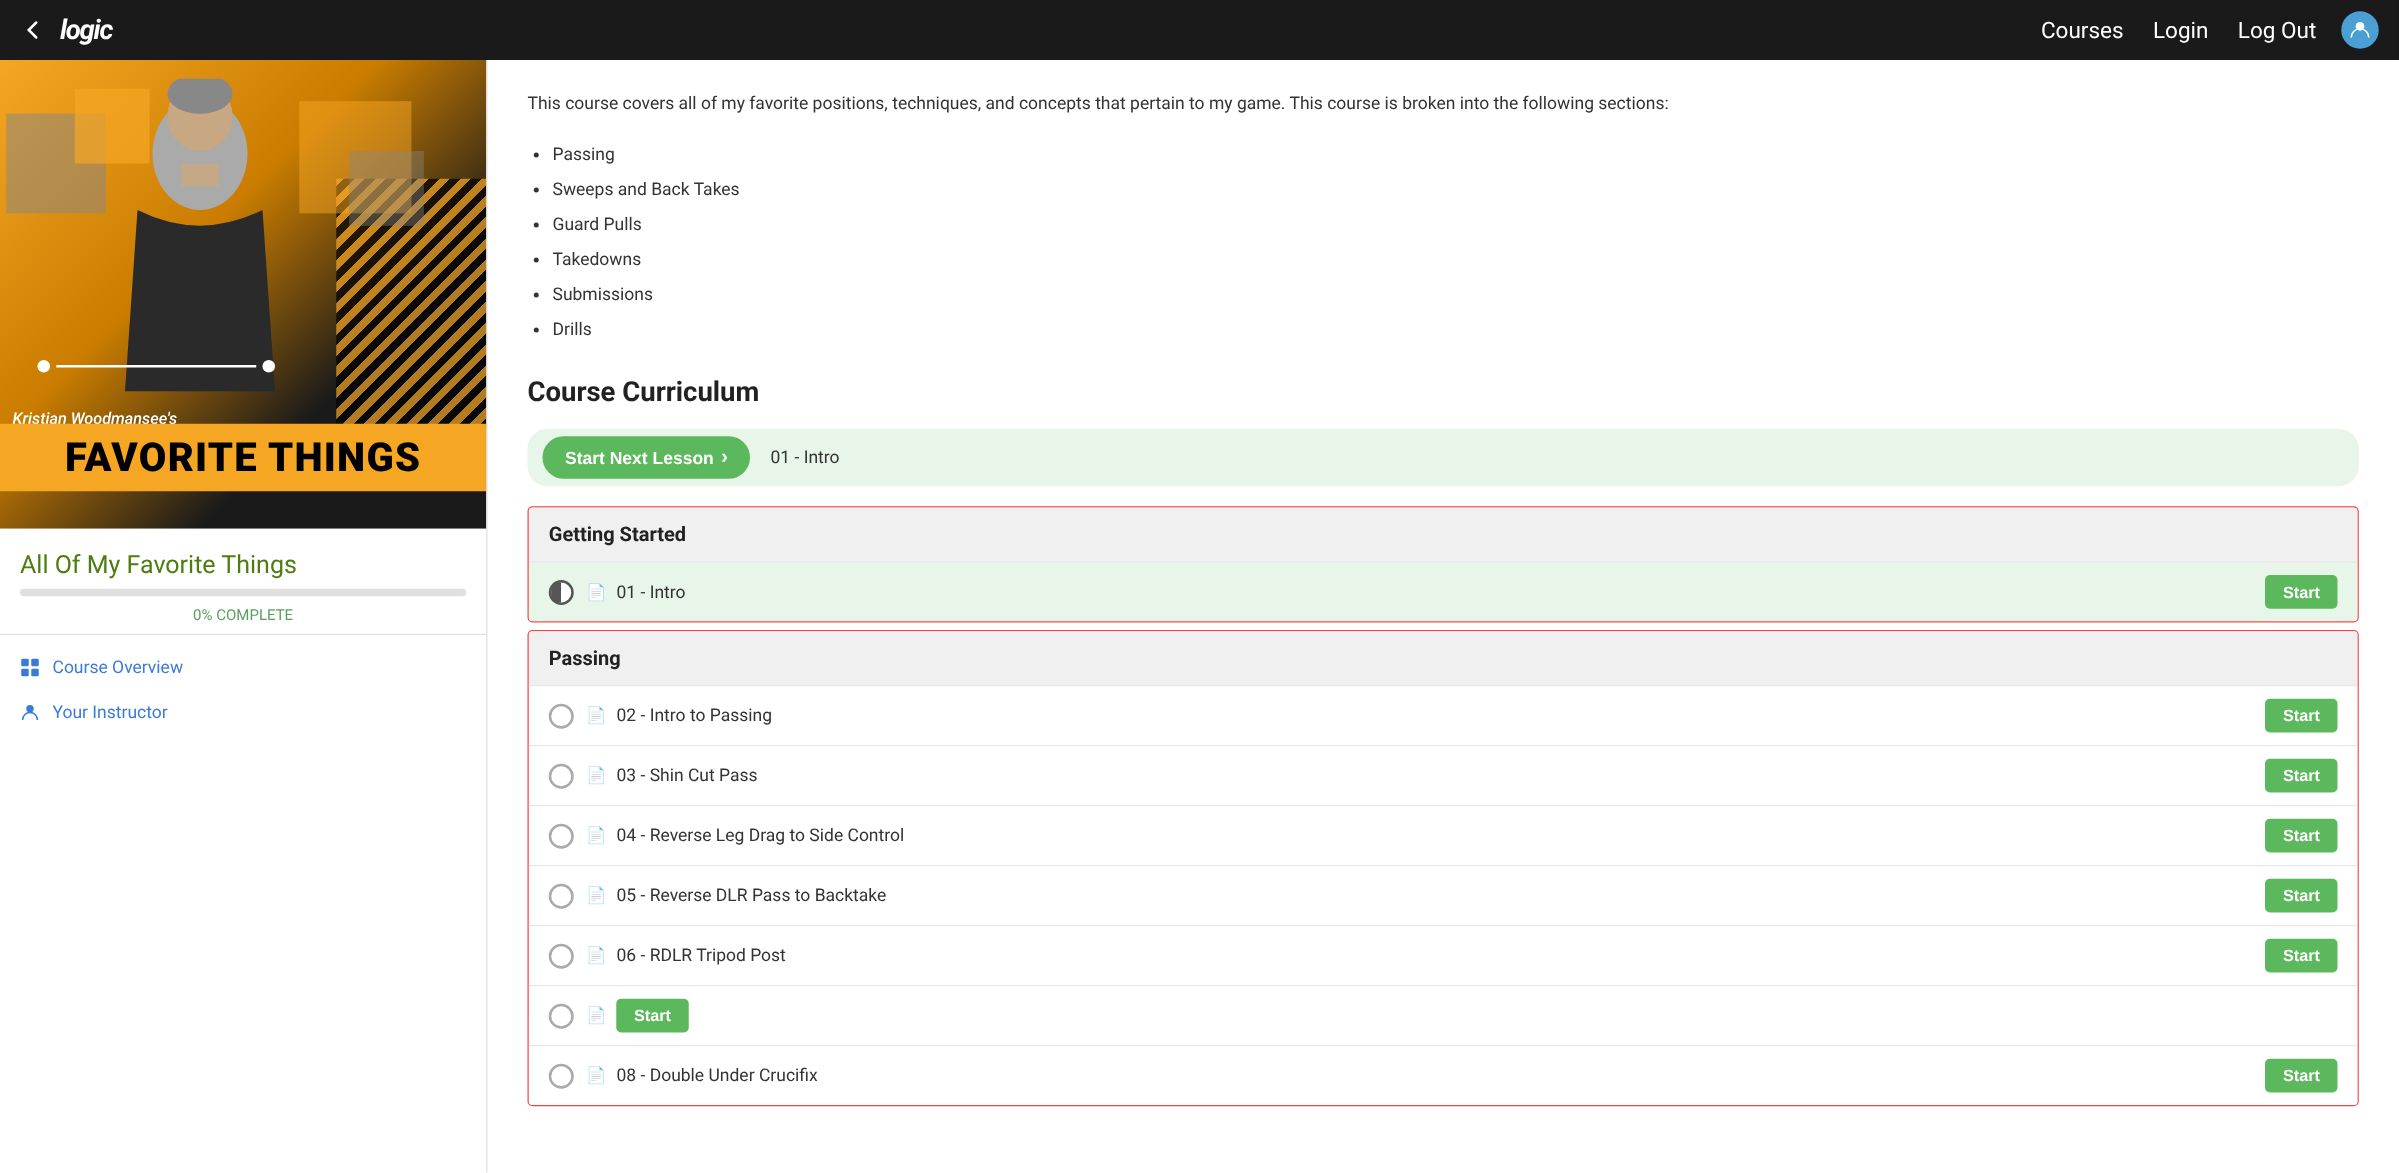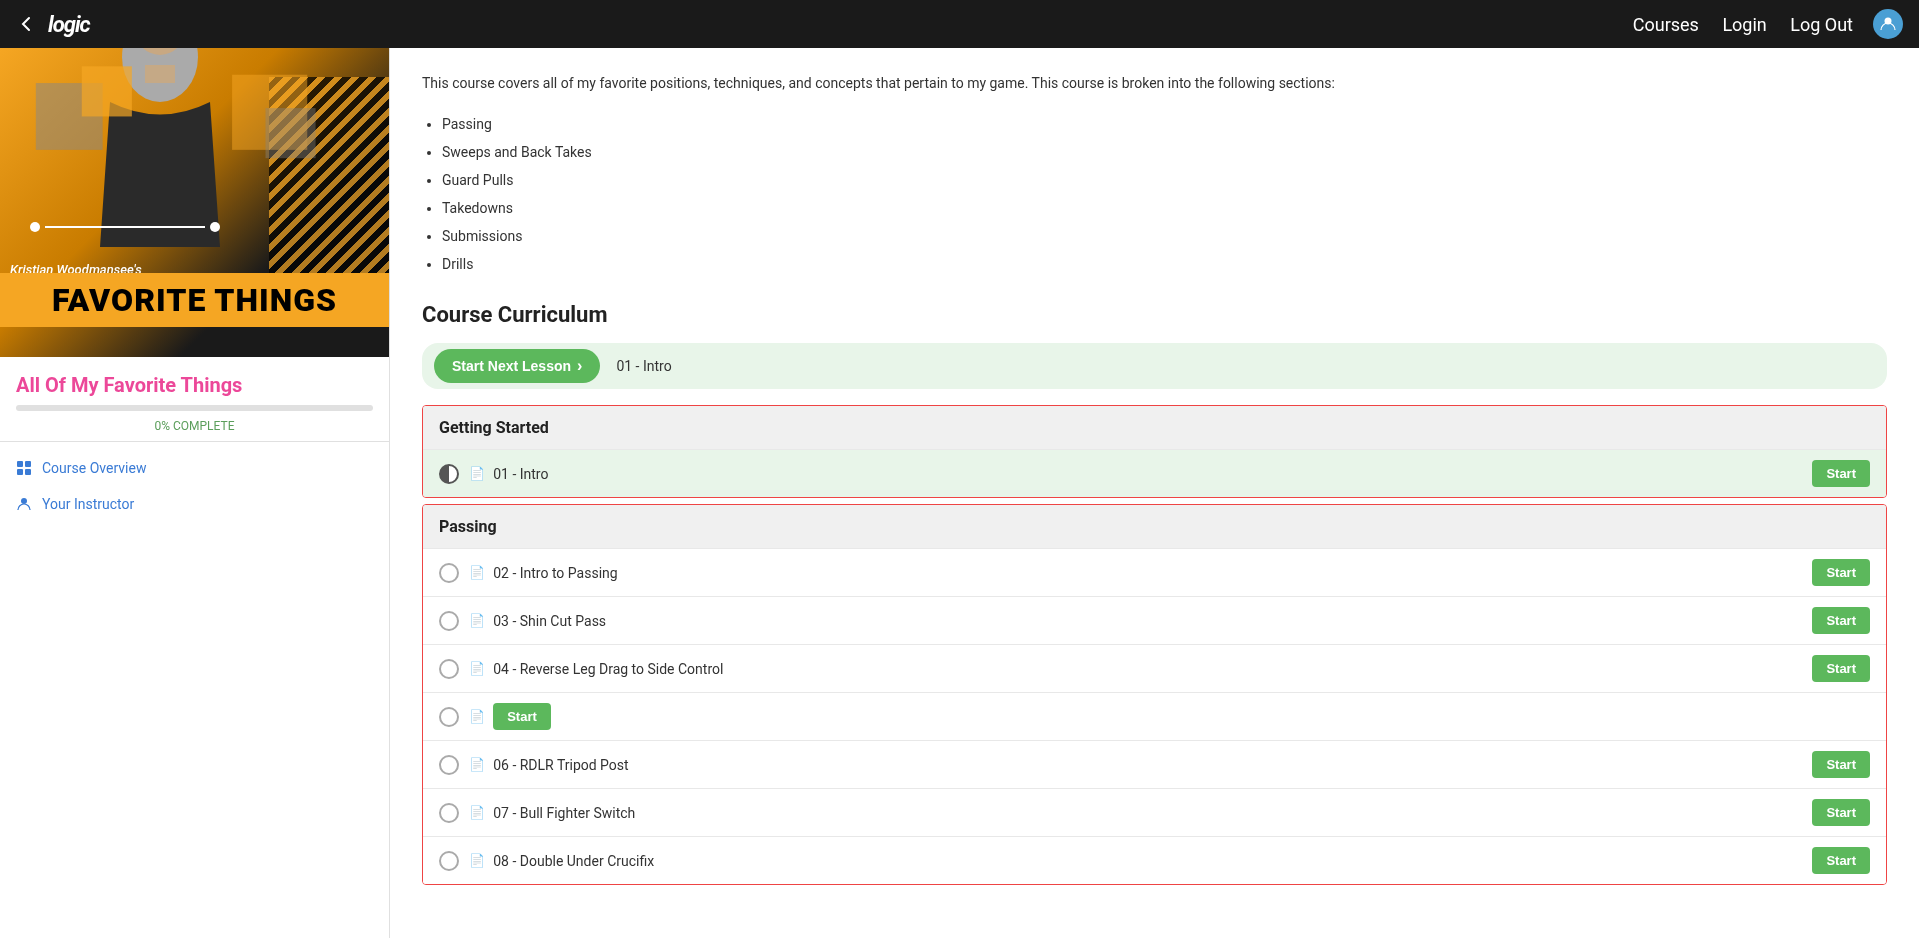--- a/index.html
+++ b/index.html
@@ -60,21 +60,21 @@
     
     .sidebar {
       width: 390px;
       min-width: 390px;
       background: #fff;
       border-right: 1px solid #e0e0e0;
       flex-shrink: 0;
     }
     .sidebar-hero {
       width: 100%;
-      height: 309px;
+      height: 375px;
       background: #15803d;
       position: relative;
       overflow: hidden;
     }
     .sidebar-hero-bg {
       width: 100%;
       height: 100%;
       background: linear-gradient(135deg, #f5a623 0%, #c97c00 40%, #1a1a1a 70%);
       display: flex;
       flex-direction: column;
@@ -116,22 +116,22 @@
     .hero-title-text {
       color: #000;
       font-size: 32px;
       font-weight: 900;
       text-transform: uppercase;
       letter-spacing: 1px;
     }
     .sidebar-course-title {
       padding: 16px 16px 4px;
       font-size: 20px;
-      font-weight: 700;
-      color: #ec4899;
+      font-weight: 400;
+      color: #4d7c0f;
     }
     .sidebar-progress-bar-wrap {
       padding: 4px 16px 4px;
     }
     .sidebar-progress-bar-bg {
       background: #e0e0e0;
       border-radius: 4px;
       height: 6px;
       width: 100%;
     }
@@ -442,34 +442,34 @@
       <div class="lesson-row">
         <div class="lesson-check"></div>
         <span class="lesson-icon">📄</span>
         <span class="lesson-name">04 - Reverse Leg Drag to Side Control</span>
         <button class="lesson-start-btn">Start</button>
       </div>
 
       <div class="lesson-row">
         <div class="lesson-check"></div>
         <span class="lesson-icon">📄</span>
+        <span class="lesson-name">05 - Reverse DLR Pass to Backtake</span>
         <button class="lesson-start-btn">Start</button>
       </div>
 
       <div class="lesson-row">
         <div class="lesson-check"></div>
         <span class="lesson-icon">📄</span>
         <span class="lesson-name">06 - RDLR Tripod Post</span>
         <button class="lesson-start-btn">Start</button>
       </div>
 
       <div class="lesson-row">
         <div class="lesson-check"></div>
         <span class="lesson-icon">📄</span>
-        <span class="lesson-name">07 - Bull Fighter Switch</span>
         <button class="lesson-start-btn">Start</button>
       </div>
 
       <div class="lesson-row">
         <div class="lesson-check"></div>
         <span class="lesson-icon">📄</span>
         <span class="lesson-name">08 - Double Under Crucifix</span>
         <button class="lesson-start-btn">Start</button>
       </div>
     </div>

